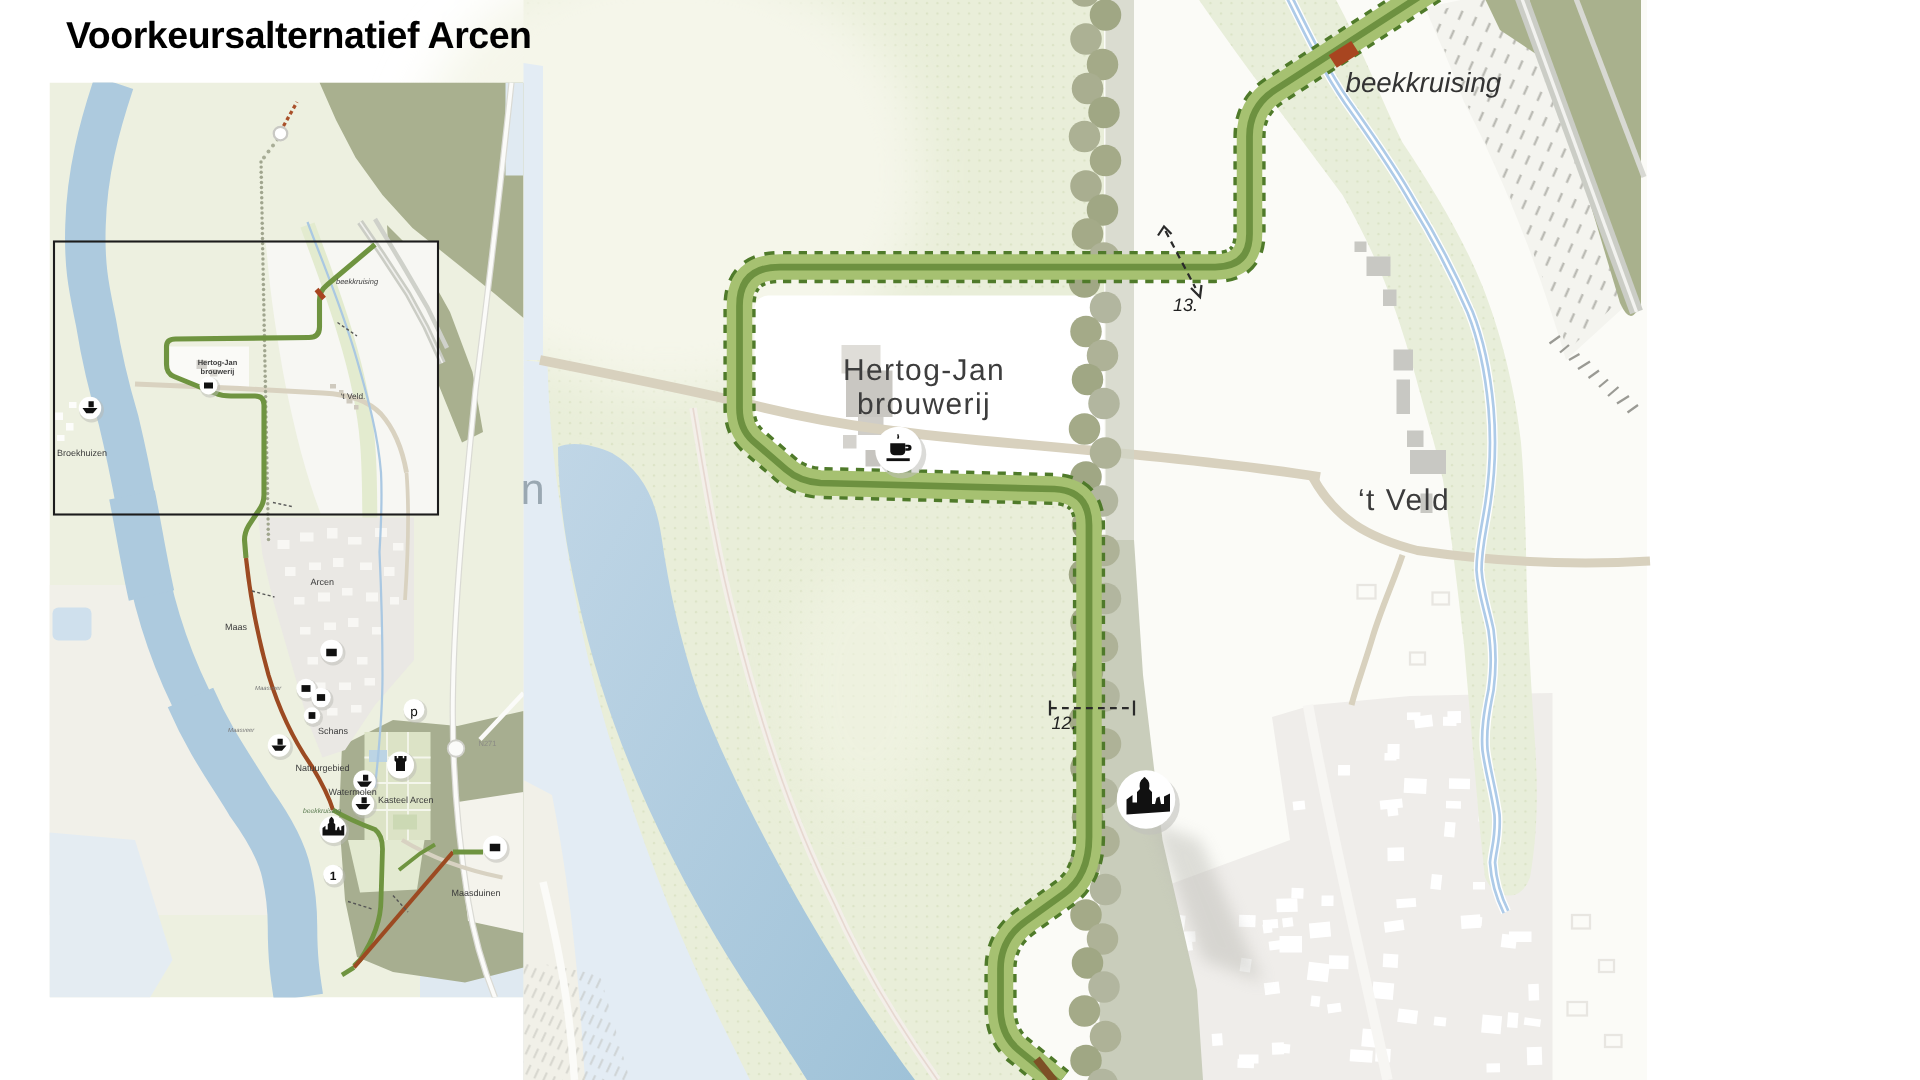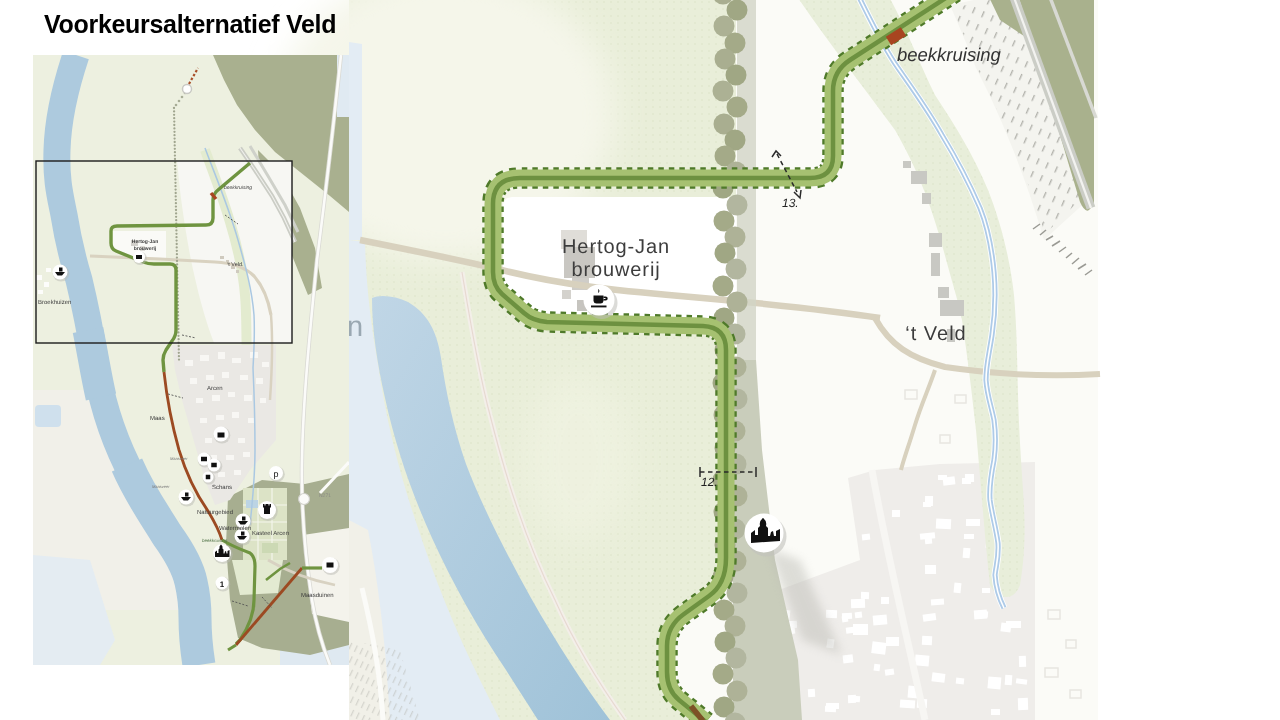--- a/index.html
+++ b/index.html
@@ -555,13 +555,13 @@
 <text x="145" y="243" font-size="5" font-weight="bold" text-anchor="middle">Hertog-Jan</text>
 <text x="145" y="249.5" font-size="5" font-weight="bold" text-anchor="middle">brouwerij</text>
 <text x="227" y="266" font-size="5.5">‘t Veld.</text>
 <text x="224" y="189" font-size="5" font-style="italic">beekkruising</text>
 <text x="202" y="542" font-size="4.5" font-style="italic" fill="#5a7a50">beekkruising</text>
 <text x="170" y="460" font-size="4" font-style="italic" fill="#777">Maasveer</text>
 <text x="152" y="488" font-size="4" font-style="italic" fill="#777">Maasveer</text>
 </g>
 </svg>
 
-<div id="title">Voorkeursalternatief Veld</div>
+<div id="title">Voorkeursalternatief Arcen</div>
 </div>
 </body></html>

